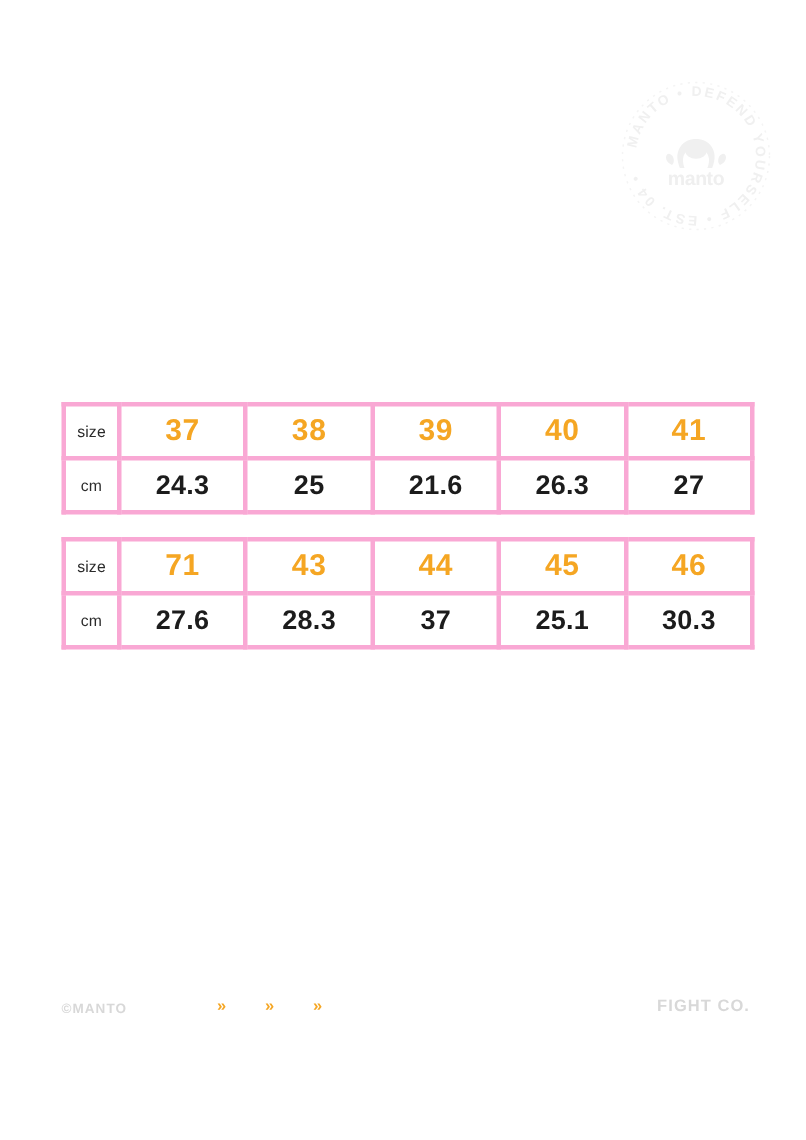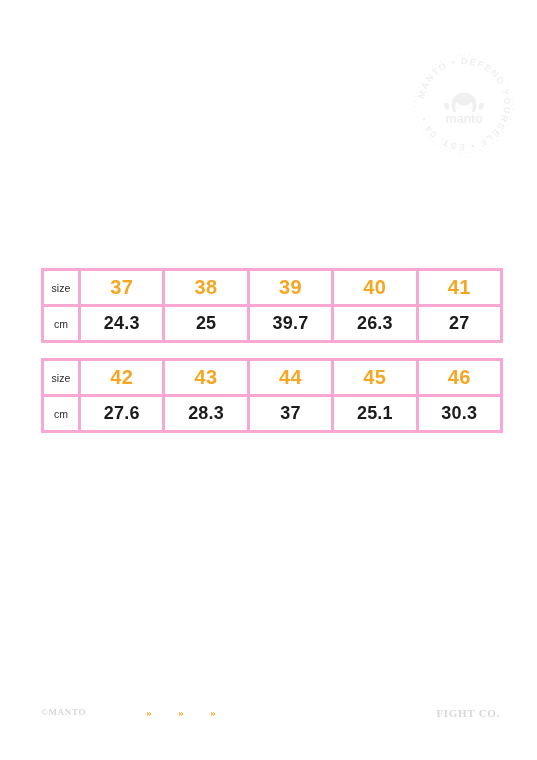--- a/index.html
+++ b/index.html
@@ -74,25 +74,24 @@
     color: #1c1c1c;
     letter-spacing: 0.2px;
     margin-left: 20px;
   }
 
   
   .footer {
     position: absolute;
     left: 41px;
     right: 37px;
-    top: 707px;
+    top: 661px;
     height: 16px;
     display: flex;
-    align-items: flex-start;
-    font-family: Liberation Serif, serif;
+    align-items: flex-end;
   }
   .footer-brand {
     font-size: 9px;
     font-weight: 700;
     color: #d8d8d8;
     letter-spacing: 0.7px;
   }
   .footer-chevrons {
     display: flex;
     align-items: center;
@@ -163,39 +162,39 @@
           <td class="size-val">37</td>
           <td class="size-val">38</td>
           <td class="size-val">39</td>
           <td class="size-val">40</td>
           <td class="size-val">41</td>
         </tr>
         <tr>
           <td class="row-label">cm</td>
           <td class="cm-val">24.3</td>
           <td class="cm-val">25</td>
-          <td class="cm-val">39.7</td>
+          <td class="cm-val">21.6</td>
           <td class="cm-val">26.3</td>
           <td class="cm-val">27</td>
         </tr>
       </tbody>
     </table>
     <table class="size-table">
       <colgroup>
         <col class="label-col">
         <col class="data-col">
         <col class="data-col">
         <col class="data-col">
         <col class="data-col">
         <col class="data-col">
       </colgroup>
       <tbody>
         <tr>
           <td class="row-label">size</td>
-          <td class="size-val">42</td>
+          <td class="size-val">71</td>
           <td class="size-val">43</td>
           <td class="size-val">44</td>
           <td class="size-val">45</td>
           <td class="size-val">46</td>
         </tr>
         <tr>
           <td class="row-label">cm</td>
           <td class="cm-val">27.6</td>
           <td class="cm-val">28.3</td>
           <td class="cm-val">37</td>

